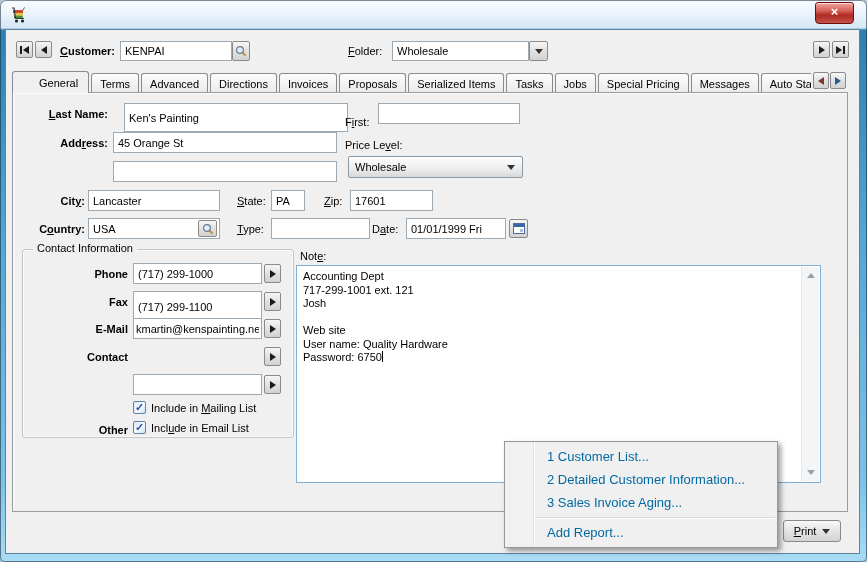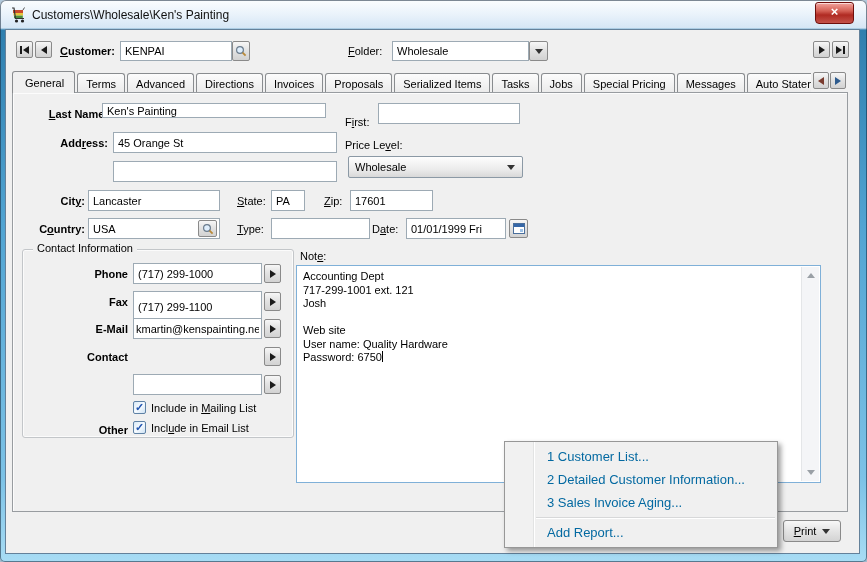--- a/index.html
+++ b/index.html
@@ -31,21 +31,21 @@
   .tri-r{width:0;height:0;border-top:4px solid transparent;border-bottom:4px solid transparent;border-left:6px solid #1a1a1a;}
   .tri-l{width:0;height:0;border-top:4px solid transparent;border-bottom:4px solid transparent;border-right:6px solid #1a1a1a;}
   .tri-d{width:0;height:0;border-left:4px solid transparent;border-right:4px solid transparent;border-top:5px solid #333;}
   .navbar{width:2px;height:8px;background:#1a1a1a;}
   
   .tabstrip{position:absolute;left:12px;top:69px;width:799px;height:24px;display:flex;
     align-items:flex-end;overflow:hidden;white-space:nowrap;}
   .tab{flex:none;font-size:11px;color:#000;background:linear-gradient(#fcfcfc,#eaeaea);
     border:1px solid #898c8f;border-bottom:none;border-radius:3px 3px 0 0;
     padding:4px 8px 3px 8px;margin-right:2px;position:relative;cursor:default;}
-  .tab.selected{background:#f0f0f0;padding:5px 10px 5px 12px;margin-bottom:-1px;z-index:5;}
+  .tab.selected{background:#f0f0f0;padding:5px 10px 5px 26px;margin-bottom:-1px;z-index:5;}
   .tabscroll{position:absolute;top:72px;width:16px;height:17px;}
   .page{position:absolute;left:12px;top:92px;width:836px;height:420px;background:#f0f0f0;
     border:1px solid #989ca0;box-shadow:inset 1px 1px 0 rgba(255,255,255,.8);box-sizing:border-box;}
   
   .groupbox{position:absolute;left:22px;top:249px;width:272px;height:189px;
     border:1px solid #c3c6c9;border-radius:3px;box-shadow:inset 0 0 0 1px rgba(255,255,255,.7);box-sizing:border-box;}
   .groupbox-legend{position:absolute;left:10px;top:-8px;background:#f0f0f0;padding:0 4px;font-size:11px;}
   
   .note-area{position:absolute;left:296px;top:265px;width:525px;height:218px;background:#fff;
     border:1px solid #7fb0d8;box-sizing:border-box;}
@@ -87,21 +87,20 @@
   <div class="titlebar">
     <svg class="cart-icon" viewBox="0 0 18 18">
       <rect x="3" y="4" width="10" height="3" fill="#c94a2e"></rect>
       <rect x="3.5" y="7" width="9.5" height="2.6" fill="#e8c43a"></rect>
       <rect x="4" y="9.6" width="8.8" height="2.6" fill="#4a8f3c"></rect>
       <path d="M2 2 L4 2 L5.5 12.5 L14 12.5" stroke="#333" stroke-width="1.2" fill="none"></path>
       <circle cx="6.5" cy="15" r="1.6" fill="#222"></circle>
         <circle cx="12.5" cy="15" r="1.6" fill="#222"></circle>
       <path d="M13 4 L14.5 1.5" stroke="#555" stroke-width="1" fill="none"></path>
     </svg>
-    <div class="title-text">Customers\Wholesale\Ken's Painting</div>
     <div class="close-btn"><span>×</span></div>
   </div>
 
   <div class="client"></div>
 
   <div class="btn3d" style="left:16px;top:41px;width:17px;height:17px;gap:1px;">
       <span class="navbar"></span>
       <span class="tri-l"></span>
     </div>
   <div class="btn3d" style="left:35px;top:41px;width:17px;height:17px;">
@@ -149,21 +148,21 @@
   <div class="btn3d tabscroll" style="left:813px;">
       <span class="tri-l" style="border-right-color:#7a3b2e;"></span>
     </div>
   <div class="btn3d tabscroll" style="left:830px;">
       <span class="tri-r" style="border-left-color:#2d5b8e;"></span>
     </div>
 
   <div class="page"></div>
 
   <div class="lbl r" style="left:20px;top:108px;width:88px;"><u>L</u>ast Name:</div>
-  <input class="field" style="left: 102px; top: 103px; width: 224px; height: 15px;" value="Ken's Painting">
+  <input class="field" style="left: 124px; top: 103px; width: 224px; height: 29px;" value="Ken's Painting">
   <div class="lbl" style="left:345px;top:116px;">F<u>i</u>rst:</div>
   <input class="field" style="left: 378px; top: 103px; width: 142px; height: 21px;" value="">
 
   <div class="lbl r" style="left:20px;top:137px;width:88px;">Add<u>r</u>ess:</div>
   <input class="field" style="left: 113px; top: 132px; width: 224px; height: 21px;" value="45 Orange St">
   <div class="lbl" style="left:345px;top:139px;">Price Le<u>v</u>el:</div>
 
   <input class="field" style="left: 113px; top: 161px; width: 224px; height: 21px;" value="">
   <div class="combo" style="left:348px;top:156px;width:175px;height:22px;">
     <span>Wholesale</span>

